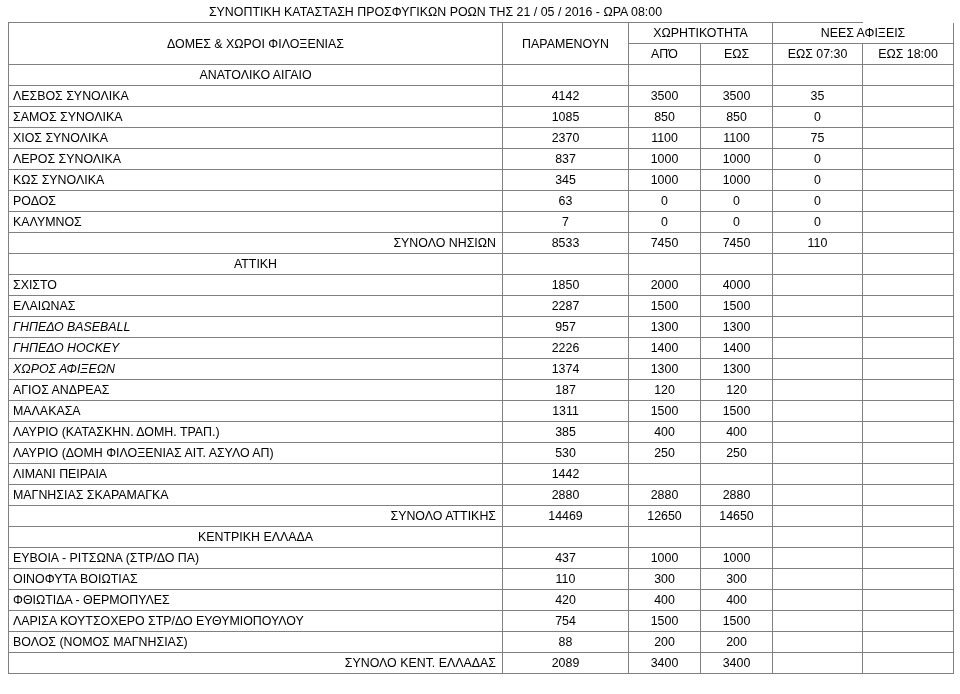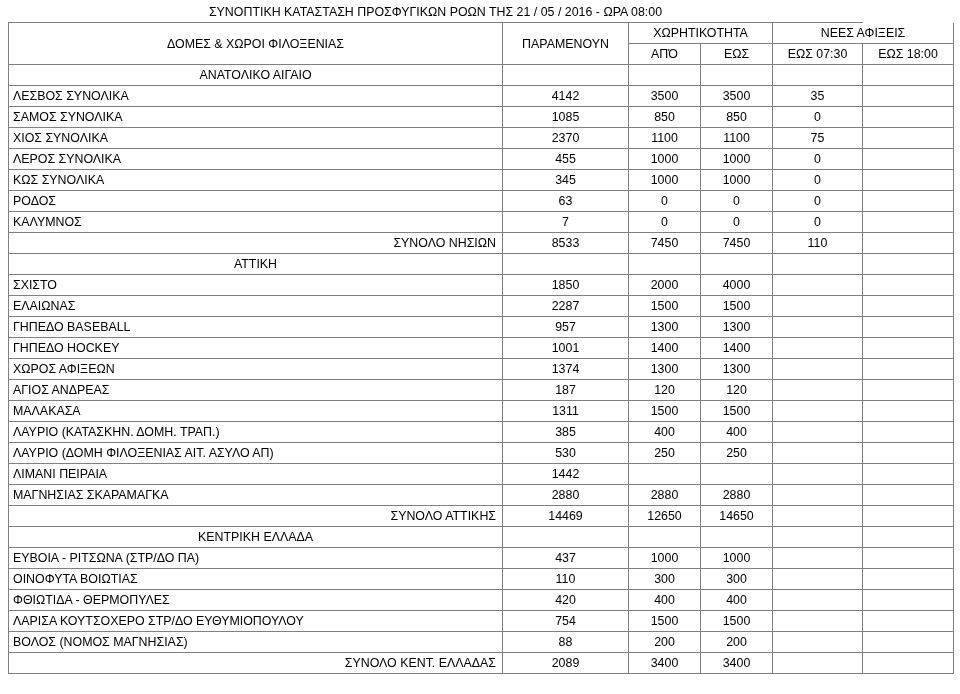--- a/index.html
+++ b/index.html
@@ -88,20 +88,21 @@
   }
 
   
   .r-name {
     text-align: left;
   }
   .r-num {
     text-align: center;
   }
   .r-italic {
+    font-style: italic;
   }
 
   .sec-head {
     text-align: center;
     font-weight: bold;
   }
 
   .total-row td {
     font-weight: bold;
   }
@@ -167,21 +168,21 @@
         <tr>
           <td class="r-name">ΧΙΟΣ ΣΥΝΟΛΙΚΑ</td>
           <td class="r-num">2370</td>
           <td class="r-num">1100</td>
           <td class="r-num">1100</td>
           <td class="r-num">75</td>
           <td class="r-num"></td>
         </tr>
         <tr>
           <td class="r-name">ΛΕΡΟΣ ΣΥΝΟΛΙΚΑ</td>
-          <td class="r-num">455</td>
+          <td class="r-num">837</td>
           <td class="r-num">1000</td>
           <td class="r-num">1000</td>
           <td class="r-num">0</td>
           <td class="r-num"></td>
         </tr>
         <tr>
           <td class="r-name">ΚΩΣ ΣΥΝΟΛΙΚΑ</td>
           <td class="r-num">345</td>
           <td class="r-num">1000</td>
           <td class="r-num">1000</td>
@@ -239,21 +240,21 @@
         <tr>
           <td class="r-name r-italic">ΓΗΠΕΔΟ BASEBALL</td>
           <td class="r-num">957</td>
           <td class="r-num">1300</td>
           <td class="r-num">1300</td>
           <td class="r-num"></td>
           <td class="r-num"></td>
         </tr>
         <tr>
           <td class="r-name r-italic">ΓΗΠΕΔΟ HOCKEY</td>
-          <td class="r-num">1001</td>
+          <td class="r-num">2226</td>
           <td class="r-num">1400</td>
           <td class="r-num">1400</td>
           <td class="r-num"></td>
           <td class="r-num"></td>
         </tr>
         <tr>
           <td class="r-name r-italic">ΧΩΡΟΣ ΑΦΙΞΕΩΝ</td>
           <td class="r-num">1374</td>
           <td class="r-num">1300</td>
           <td class="r-num">1300</td>

